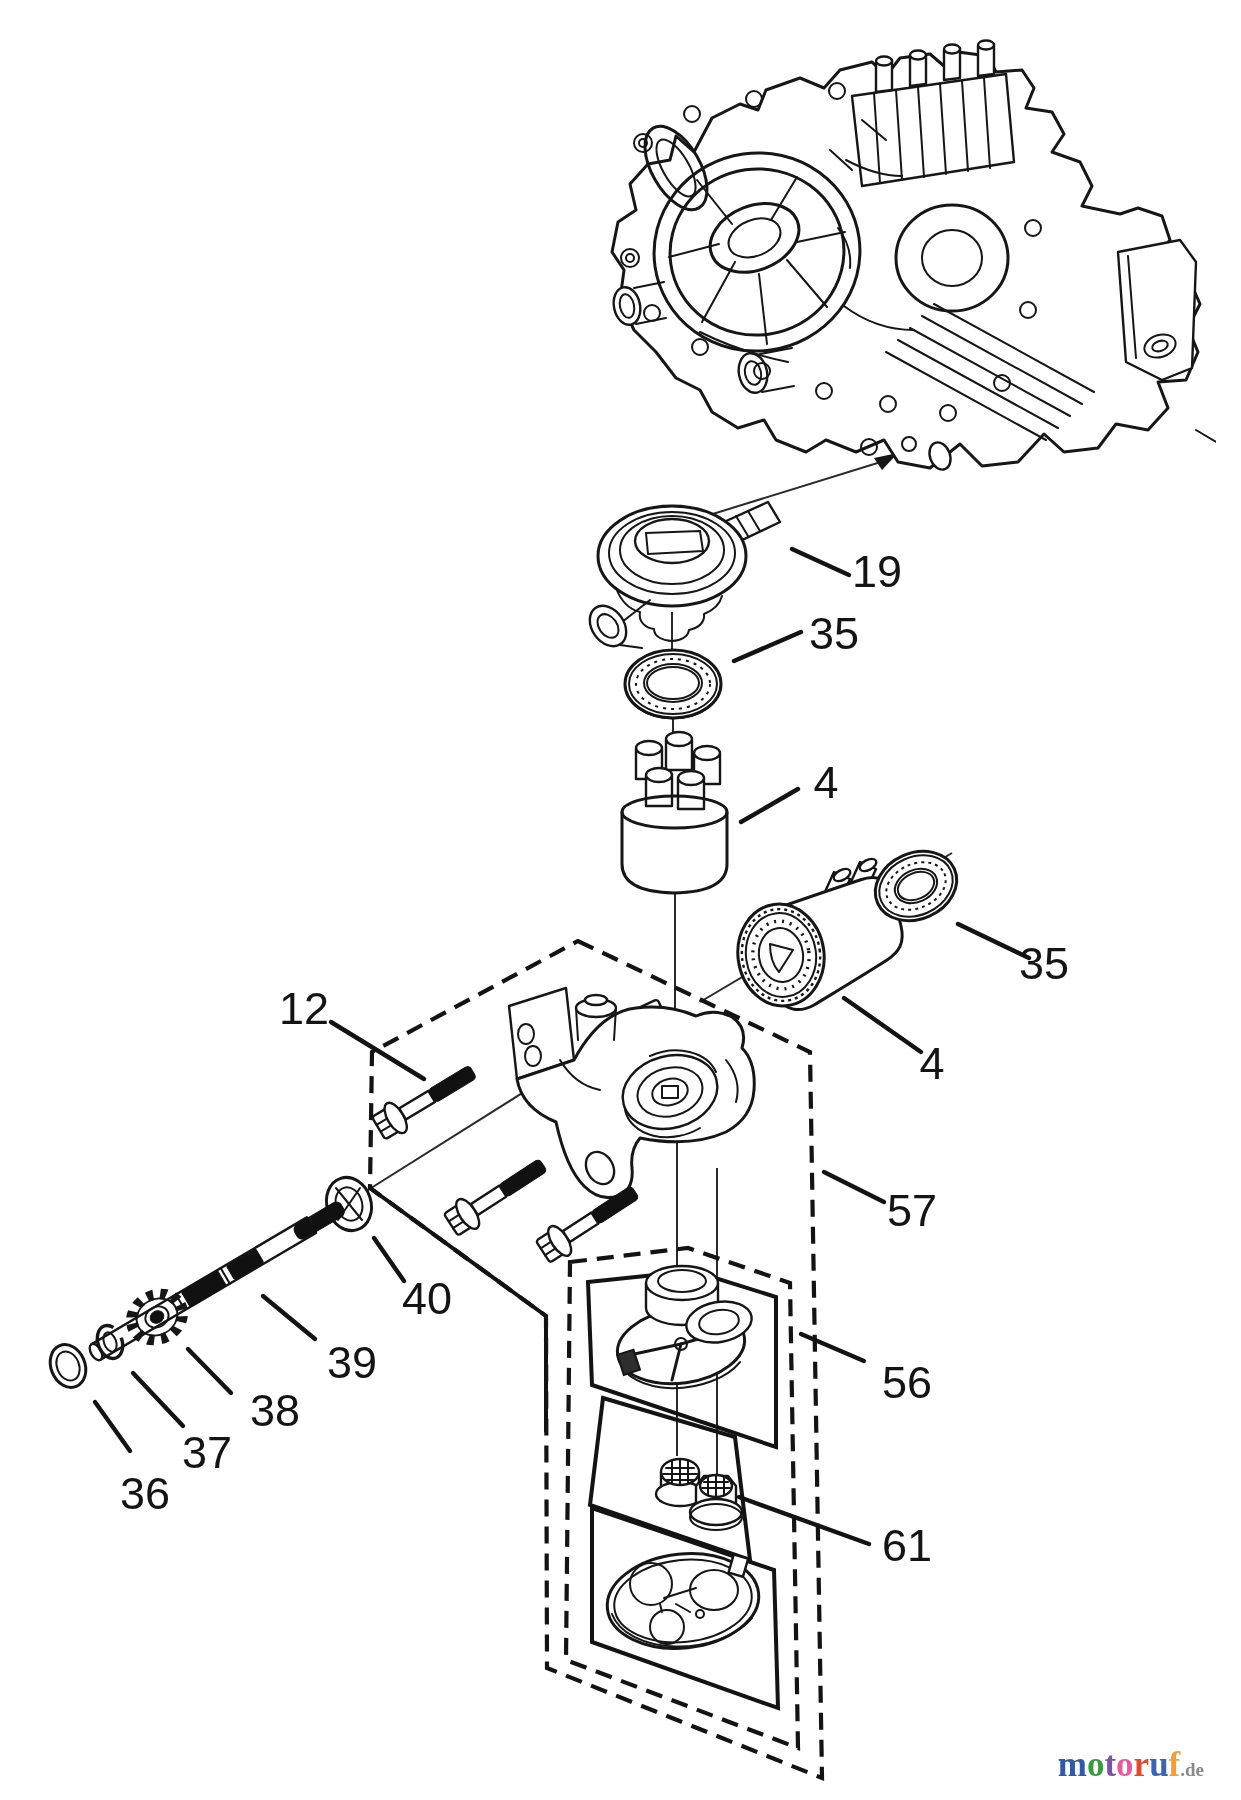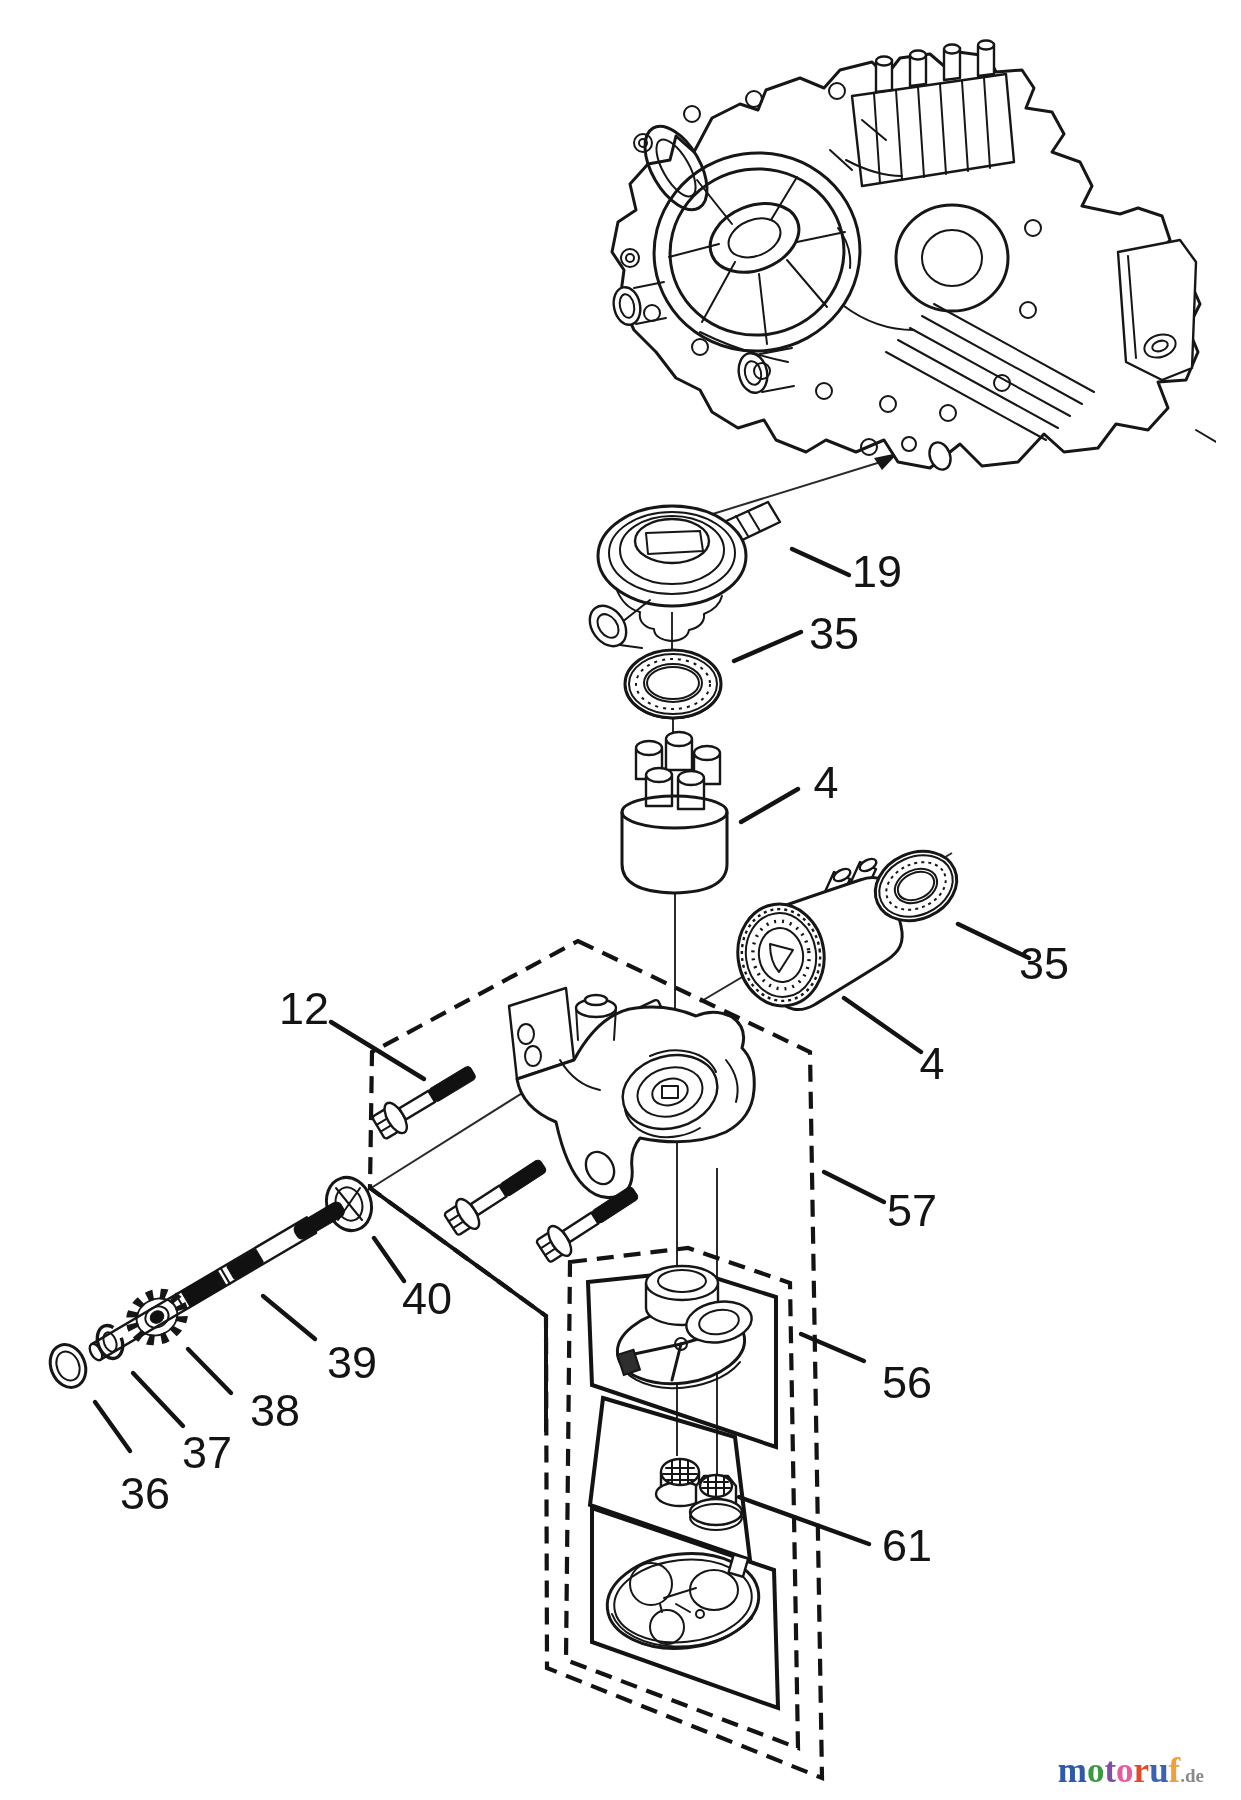--- a/index.html
+++ b/index.html
@@ -10,21 +10,21 @@
   .ln{stroke:#161616;fill:none;stroke-width:3;stroke-linecap:round;stroke-linejoin:round;}
   .ln2{stroke:#161616;fill:none;stroke-width:2;stroke-linecap:round;stroke-linejoin:round;}
   .wh{fill:#ffffff;stroke:#161616;stroke-width:3;stroke-linejoin:round;}
   .wh2{fill:#ffffff;stroke:#161616;stroke-width:2.4;stroke-linejoin:round;}
   .blk{fill:#111111;stroke:#111111;stroke-width:1;}
   .dash{fill:none;stroke:#131313;stroke-width:4.2;stroke-dasharray:17 10;stroke-linejoin:miter;}
   .solidbox{fill:none;stroke:#131313;stroke-width:4;stroke-linejoin:miter;}
   .leader{stroke:#131313;stroke-width:4.4;fill:none;stroke-linecap:round;}
   .axis{stroke:#2a2a2a;stroke-width:2;fill:none;}
   .lbl{font-family:"Liberation Sans",sans-serif;font-size:45px;fill:#141414;text-anchor:middle;}
-  .watermark{position:absolute;right:12px;bottom:12px;font-family:"Liberation Serif",serif;
+  .watermark{position:absolute;right:12px;bottom:18px;font-family:"Liberation Serif",serif;
              font-weight:700;font-size:35px;line-height:1;white-space:nowrap;}
   .watermark .wm-suffix{font-size:19px;font-weight:700;}
 </style>
 </head>
 <body>
 
 <div class="stage">
 <svg viewBox="0 0 1241 1800" width="1241" height="1800">
 
   <g>

